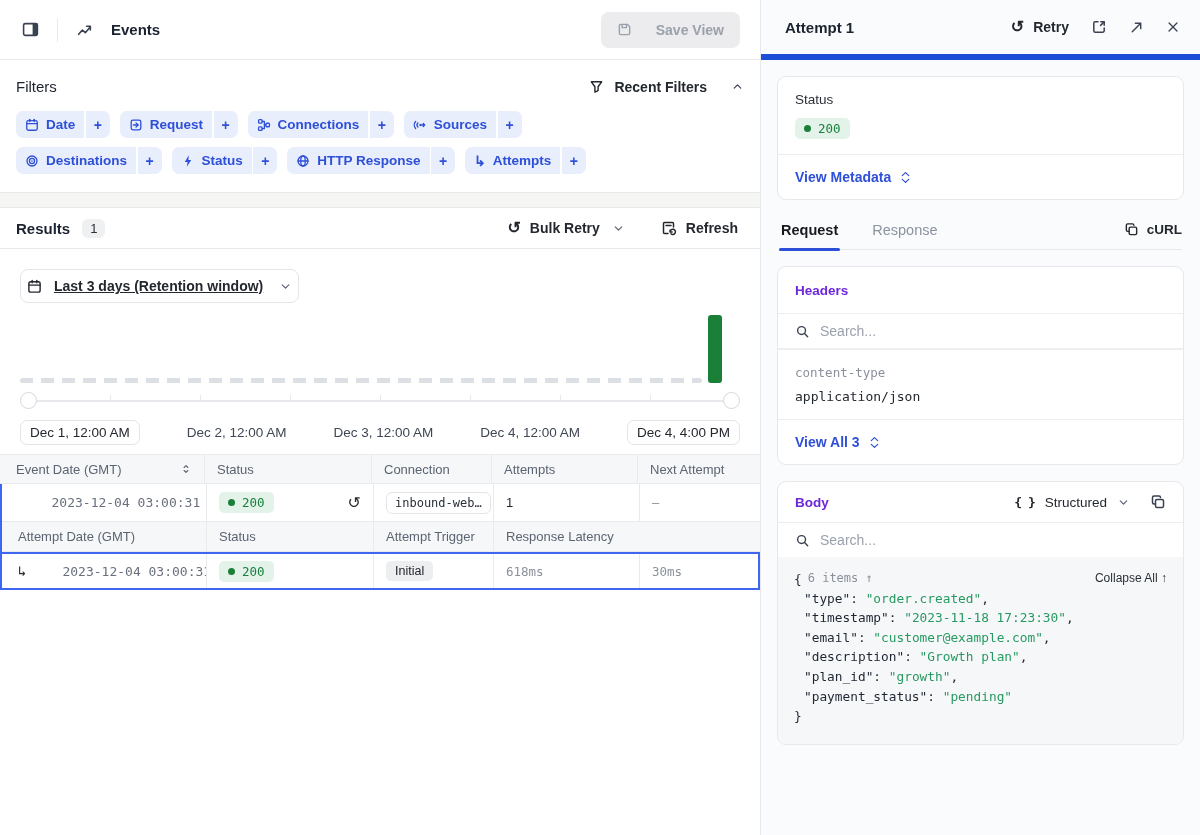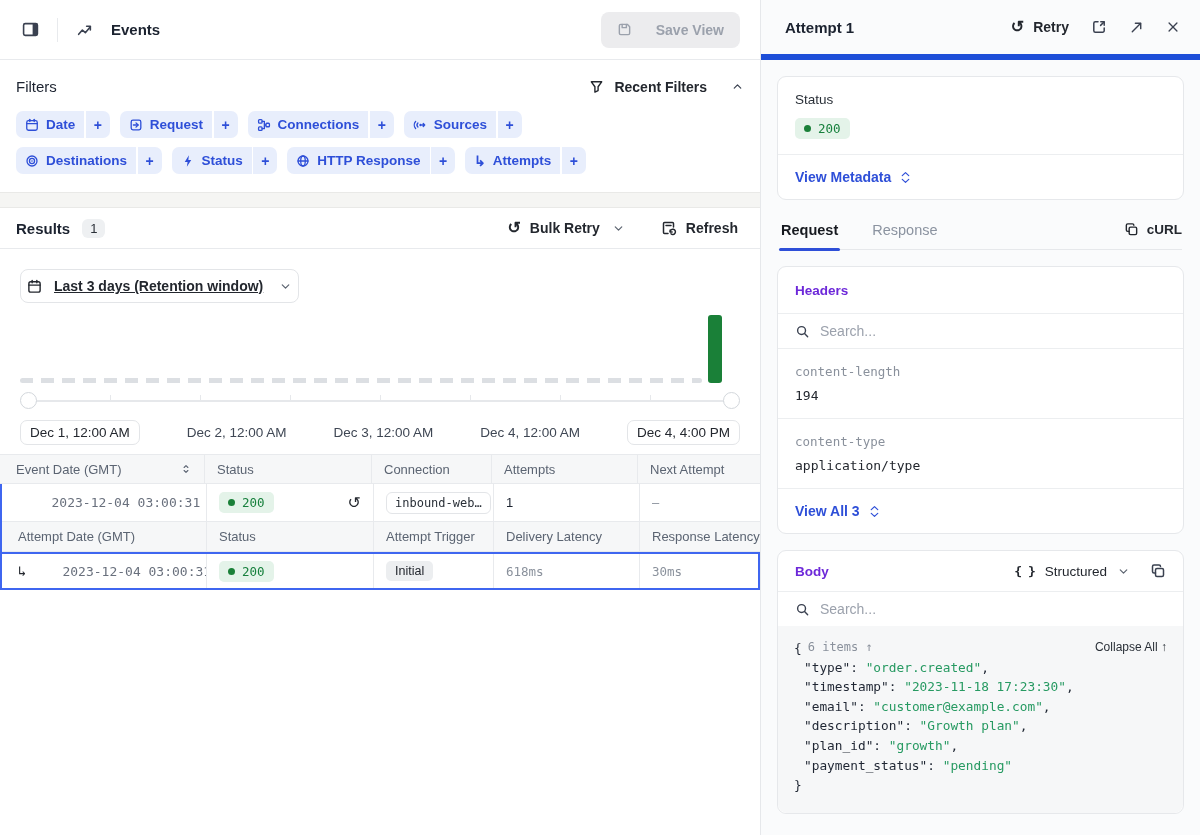--- a/index.html
+++ b/index.html
@@ -362,21 +362,20 @@
               <span style="font-size:13px;">1</span>
             </div>
           <div>
               <span class="muted" style="font-size:13px;">–</span>
             </div>
         </div>
         <div class="trow attempt-head">
           <div>Attempt Date (GMT)</div>
           <div>Status</div>
           <div>Attempt Trigger</div>
-          <div>Delivery Latency</div>
           <div>Response Latency</div>
         </div>
         <div class="trow attempt-row">
           <div class="date-cell mono">
             <span class="glyph" style="color:#23272e;margin-right:12px;">↳</span>
             <span>2023-12-04 03:00:31</span>
           </div>
           <div>
               <span class="badge-200">
                 <span class="dot"></span>
@@ -468,28 +467,24 @@
         </div>
         <div class="card-divider"></div>
         <div class="search-row">
           <svg class="ic search-ic" width="15" height="15" viewBox="0 0 16 16">
               <circle cx="7" cy="7" r="4.2"></circle>
               <line x1="10.2" y1="10.2" x2="13.5" y2="13.5"></line>
             </svg>
           <input type="text" placeholder="Search..." style="">
         </div>
         <div class="card-divider"></div>
-        <div class="card-row">
-          <div class="hdr-name">content-length</div>
-          <div class="hdr-val">194</div>
-        </div>
         <div class="card-divider"></div>
         <div class="card-row">
           <div class="hdr-name">content-type</div>
-          <div class="hdr-val">application/type</div>
+          <div class="hdr-val">application/json</div>
         </div>
         <div class="card-divider"></div>
         <div class="card-row" style="padding-top:13px;padding-bottom:13px;">
           <span class="link-blue">
             <span>View All 3</span>
             <svg class="ic" width="13" height="13" viewBox="0 0 16 16">
                 <polyline points="4,5.7 8,2 12,5.7"></polyline>
                 <polyline points="4,10.3 8,14 12,10.3"></polyline>
               </svg>
           </span>

